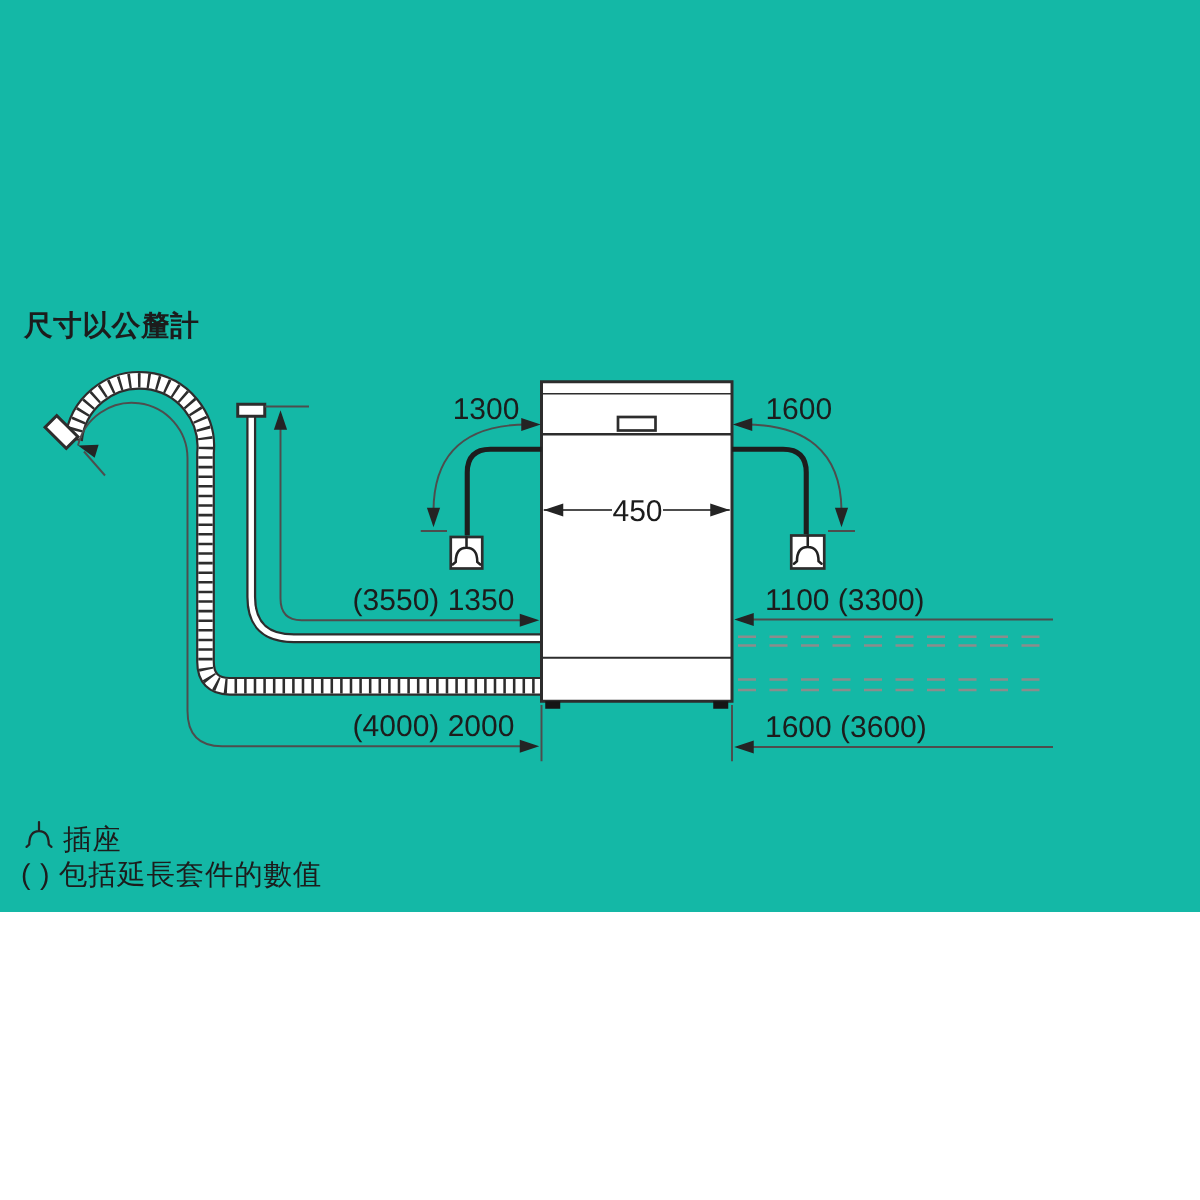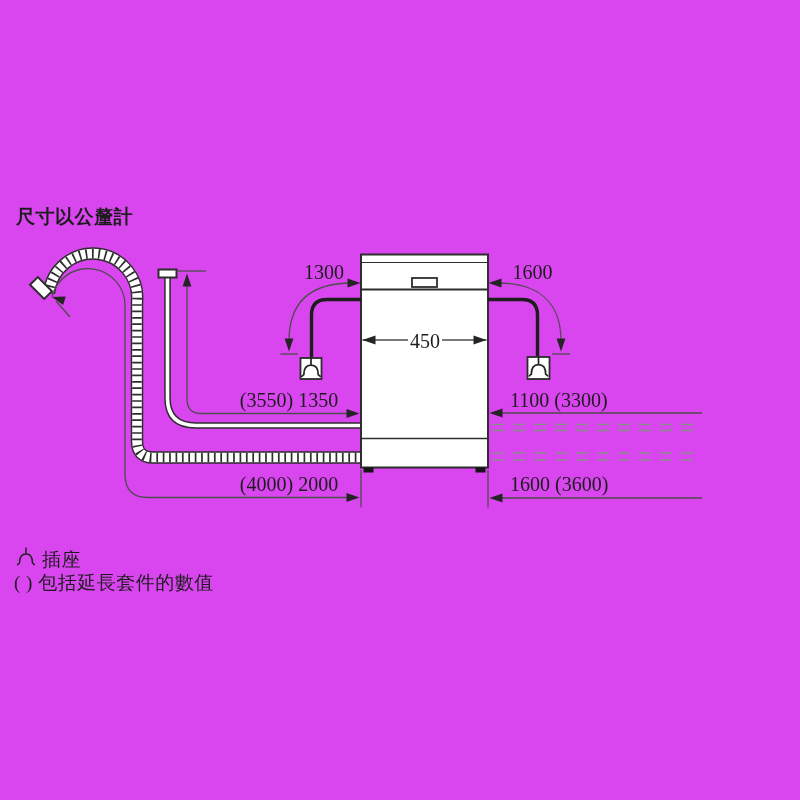--- a/index.html
+++ b/index.html
@@ -1,20 +1,20 @@
 <!DOCTYPE html>
 <html><head>
 <meta charset="utf-8">
 <style>
   html, body { margin: 0; padding: 0; background: #ffffff; }
   .page {
     position: relative;
-    width: 800px; height: 800px;
-    background: #d946ef;
-    font-family: Liberation Serif, serif;
+    width: 800px; height: 608px;
+    background: #14b8a6;
+    font-family: Liberation Sans, sans-serif;
     overflow: hidden;
   }
   svg { display: block; }
   
   .hose-outer  { fill: none; stroke: #2d2d2d; stroke-width: 12.5; }
   .hose-inner  { fill: none; stroke: #ffffff; stroke-width: 9.6; }
   .hose-rungs  { fill: none; stroke: #2d2d2d; stroke-width: 9.6; stroke-dasharray: 1.7 4.7; }
   .pipe-outer  { fill: none; stroke: #2d2d2d; stroke-width: 6.6; }
   .pipe-inner  { fill: none; stroke: #ffffff; stroke-width: 3.6; }
   .cord       { fill: none; stroke: #1d1d1d; stroke-width: 3.4; }

